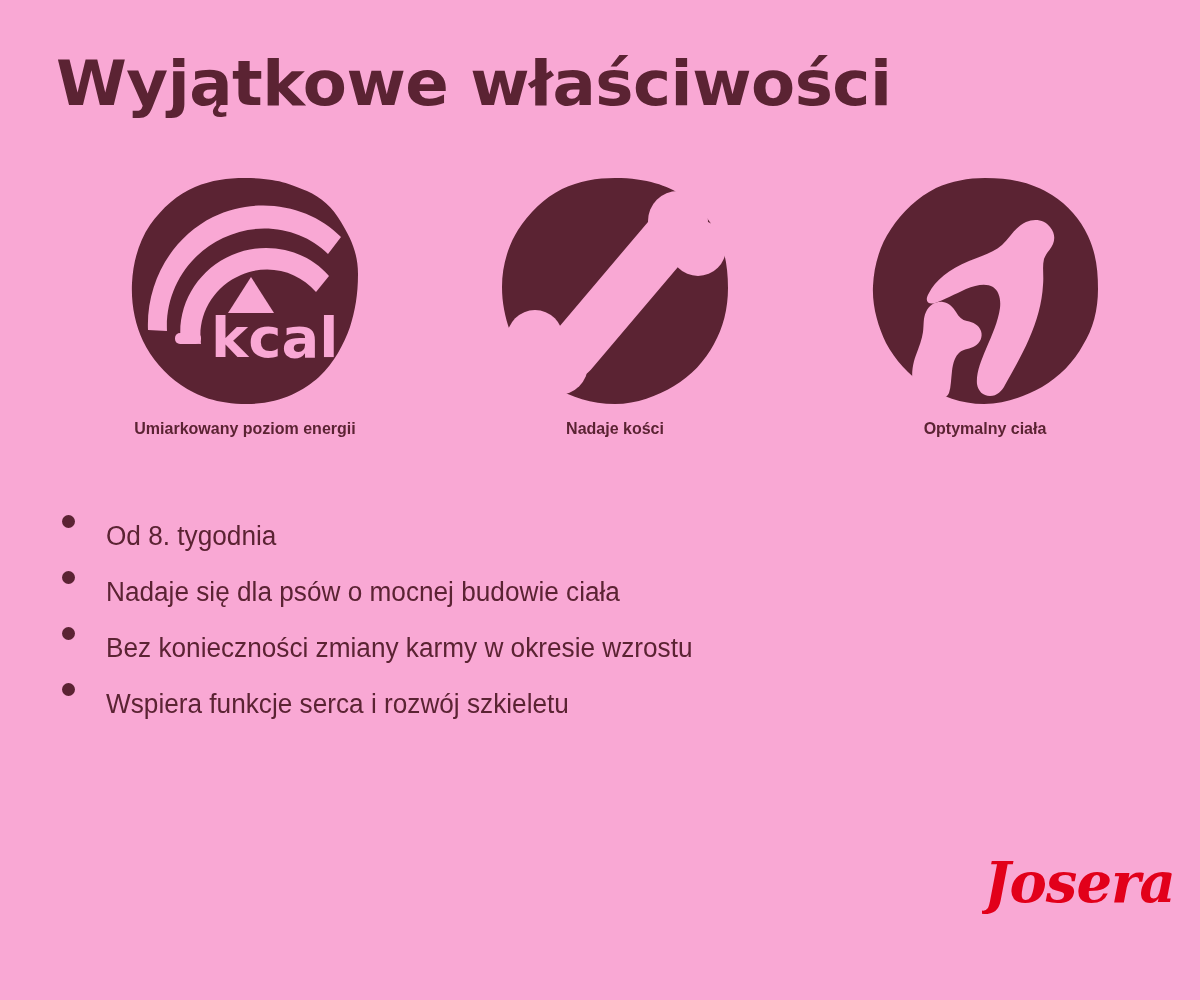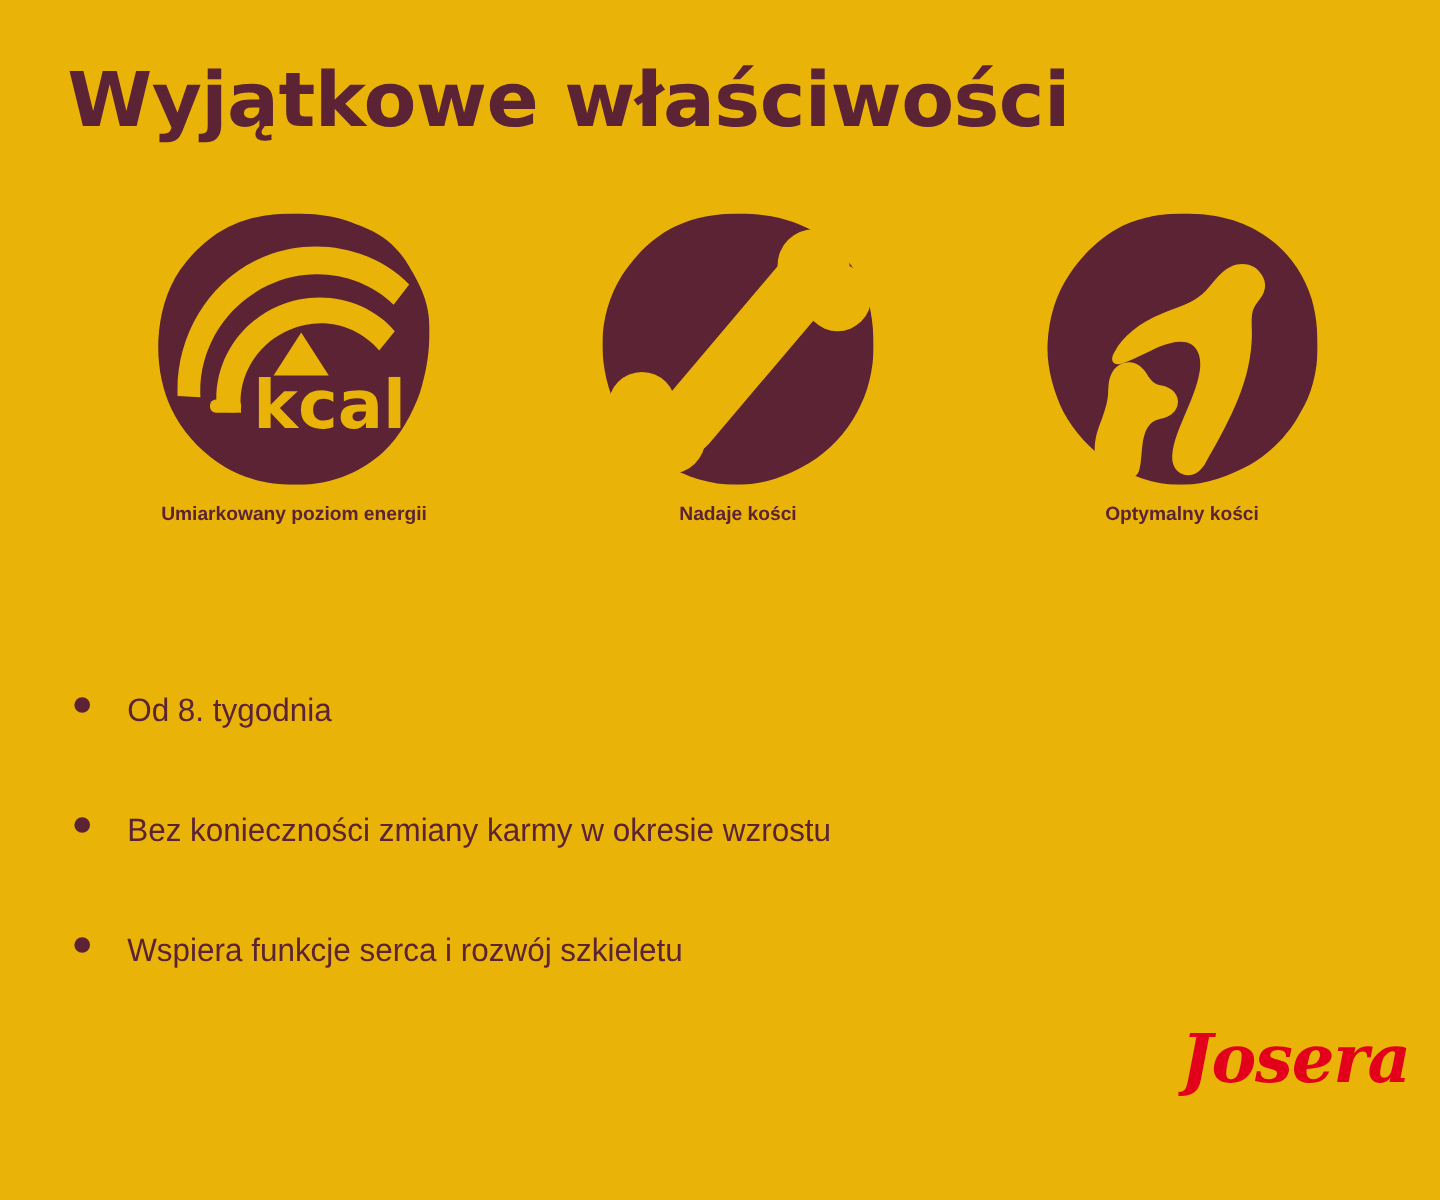--- a/index.html
+++ b/index.html
@@ -11,21 +11,21 @@
     height: 1000px;
     background: #FFCB05;
     font-family: "Liberation Sans", sans-serif;
     overflow: hidden;
     position: relative;
   }
   .page {
     position: relative;
     width: 1200px;
     height: 1000px;
-    background: #eab308;
+    background: #f9a8d4;
   }
 
   
   .title {
     position: absolute;
     left: 56px;
     top: 48px;
     font-family: "DejaVu Sans", sans-serif;
     font-weight: bold;
     font-size: 63px;
@@ -79,23 +79,22 @@
 
   
   .bullets {
     position: absolute;
     left: 62px;
     top: 520px;
     width: 1000px;
   }
   .bullet-row {
     display: flex;
-    align-items: center;
+    align-items: flex-start;
     height: 56px;
-    margin-top: 44px;
   }
   .bullet-dot {
     width: 13px;
     height: 13px;
     border-radius: 50%;
     background: #5B2333;
     flex: 0 0 auto;
     position: relative;
     top: -5px;
     margin-right: 31px;
@@ -259,29 +258,33 @@
                        C78 223 73 224 68 221
                        C62 218 57 215 52 214
                        C47 213 45 212 44 208 Z" fill="#000"></path>
             </mask>
           </defs>
           <g clip-path="url(#clipRough3)">
             <rect x="0" y="0" width="232" height="232" fill="#5B2333" mask="url(#mask3)"></rect>
           </g>
         </svg>
       </div>
-      <div class="feature-label">Optymalny kości</div>
+      <div class="feature-label">Optymalny ciała</div>
     </div>
 
   </div>
 
   <div class="bullets">
     <div class="bullet-row">
       <span class="bullet-dot"></span>
       <span class="bullet-text">Od 8. tygodnia</span>
+    </div>
+    <div class="bullet-row">
+      <span class="bullet-dot"></span>
+      <span class="bullet-text">Nadaje się dla psów o mocnej budowie ciała</span>
     </div>
     <div class="bullet-row">
       <span class="bullet-dot"></span>
       <span class="bullet-text">Bez konieczności zmiany karmy w okresie wzrostu</span>
     </div>
     <div class="bullet-row">
       <span class="bullet-dot"></span>
       <span class="bullet-text">Wspiera funkcje serca i rozwój szkieletu</span>
     </div>
   </div>

